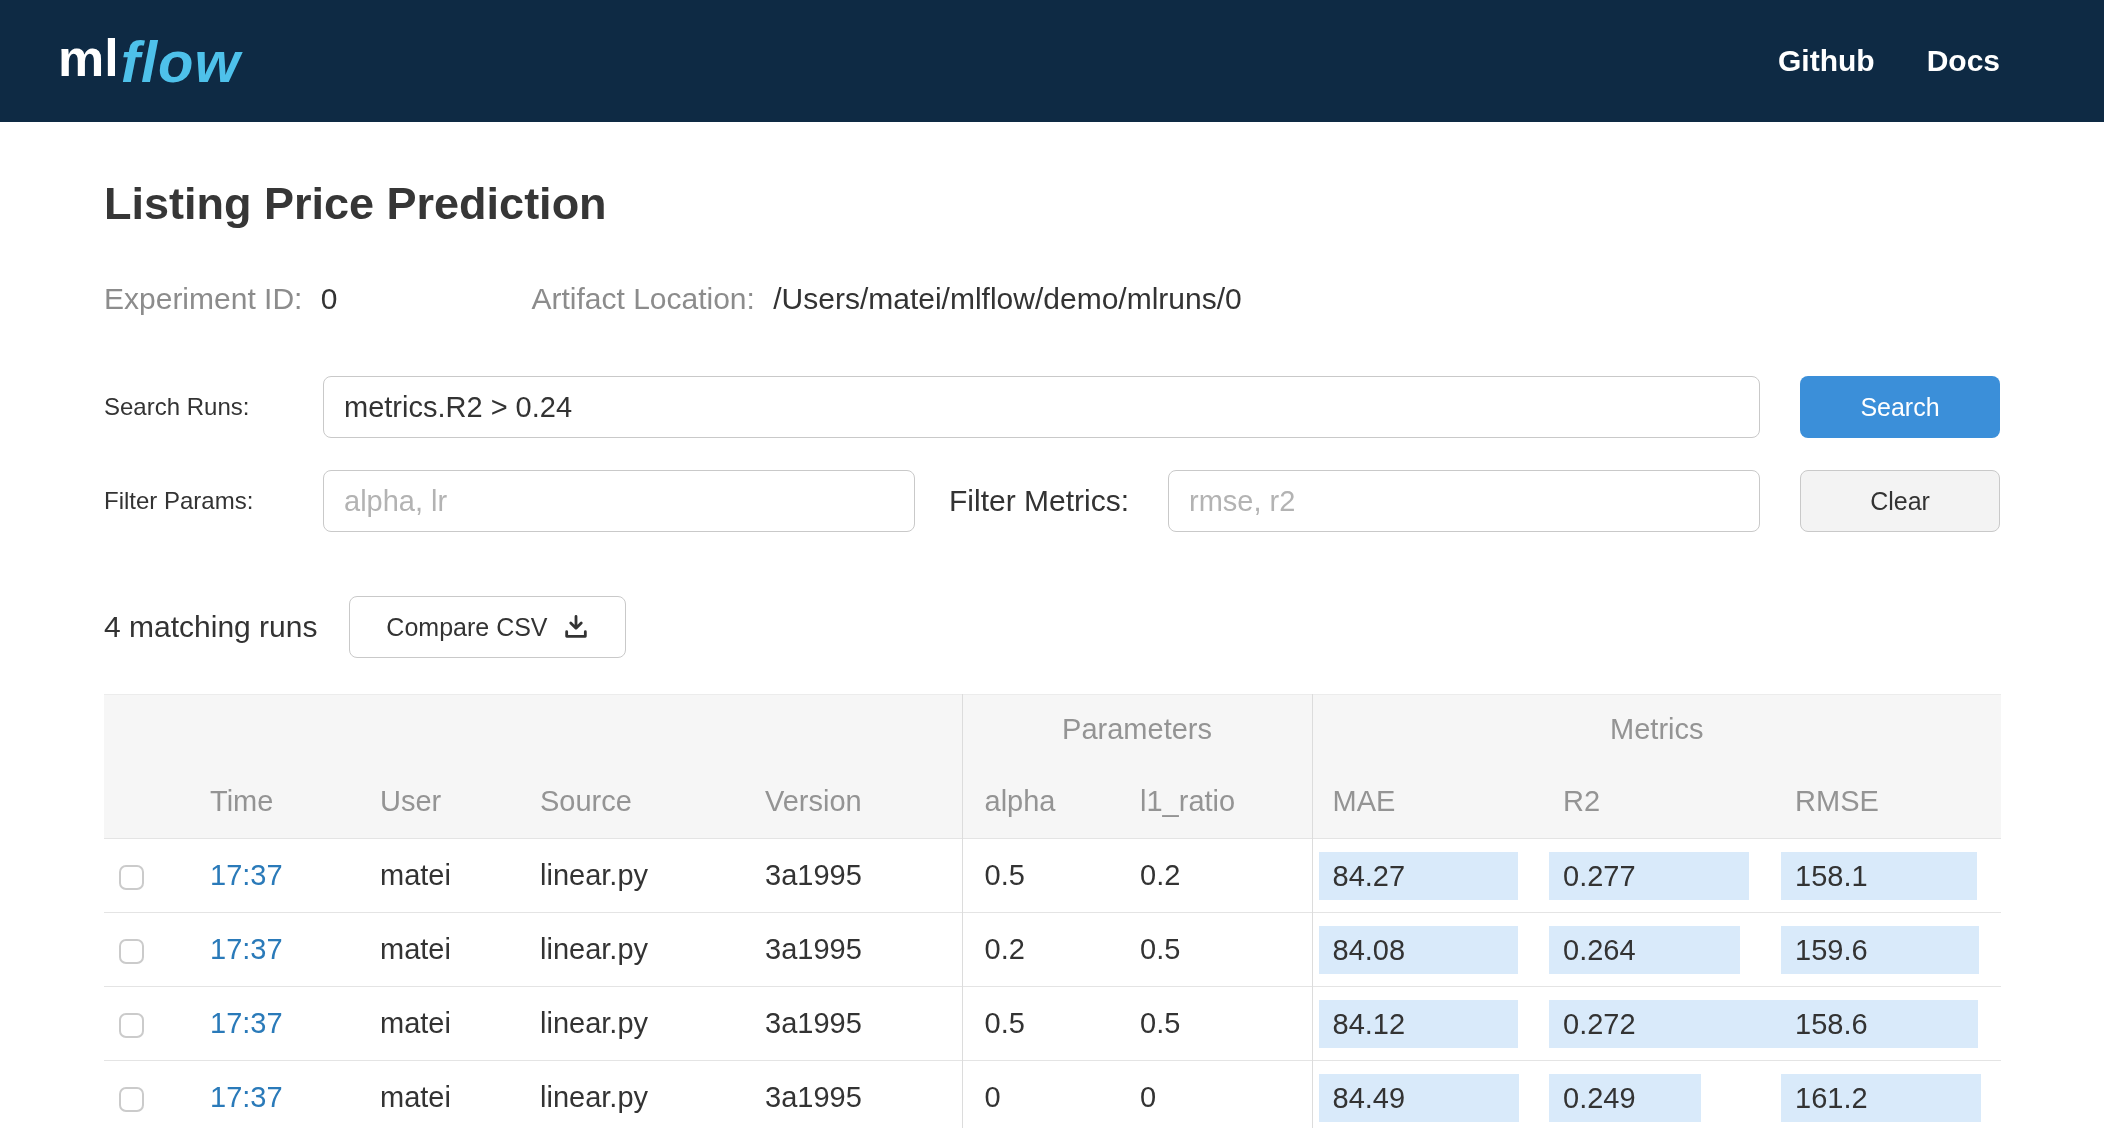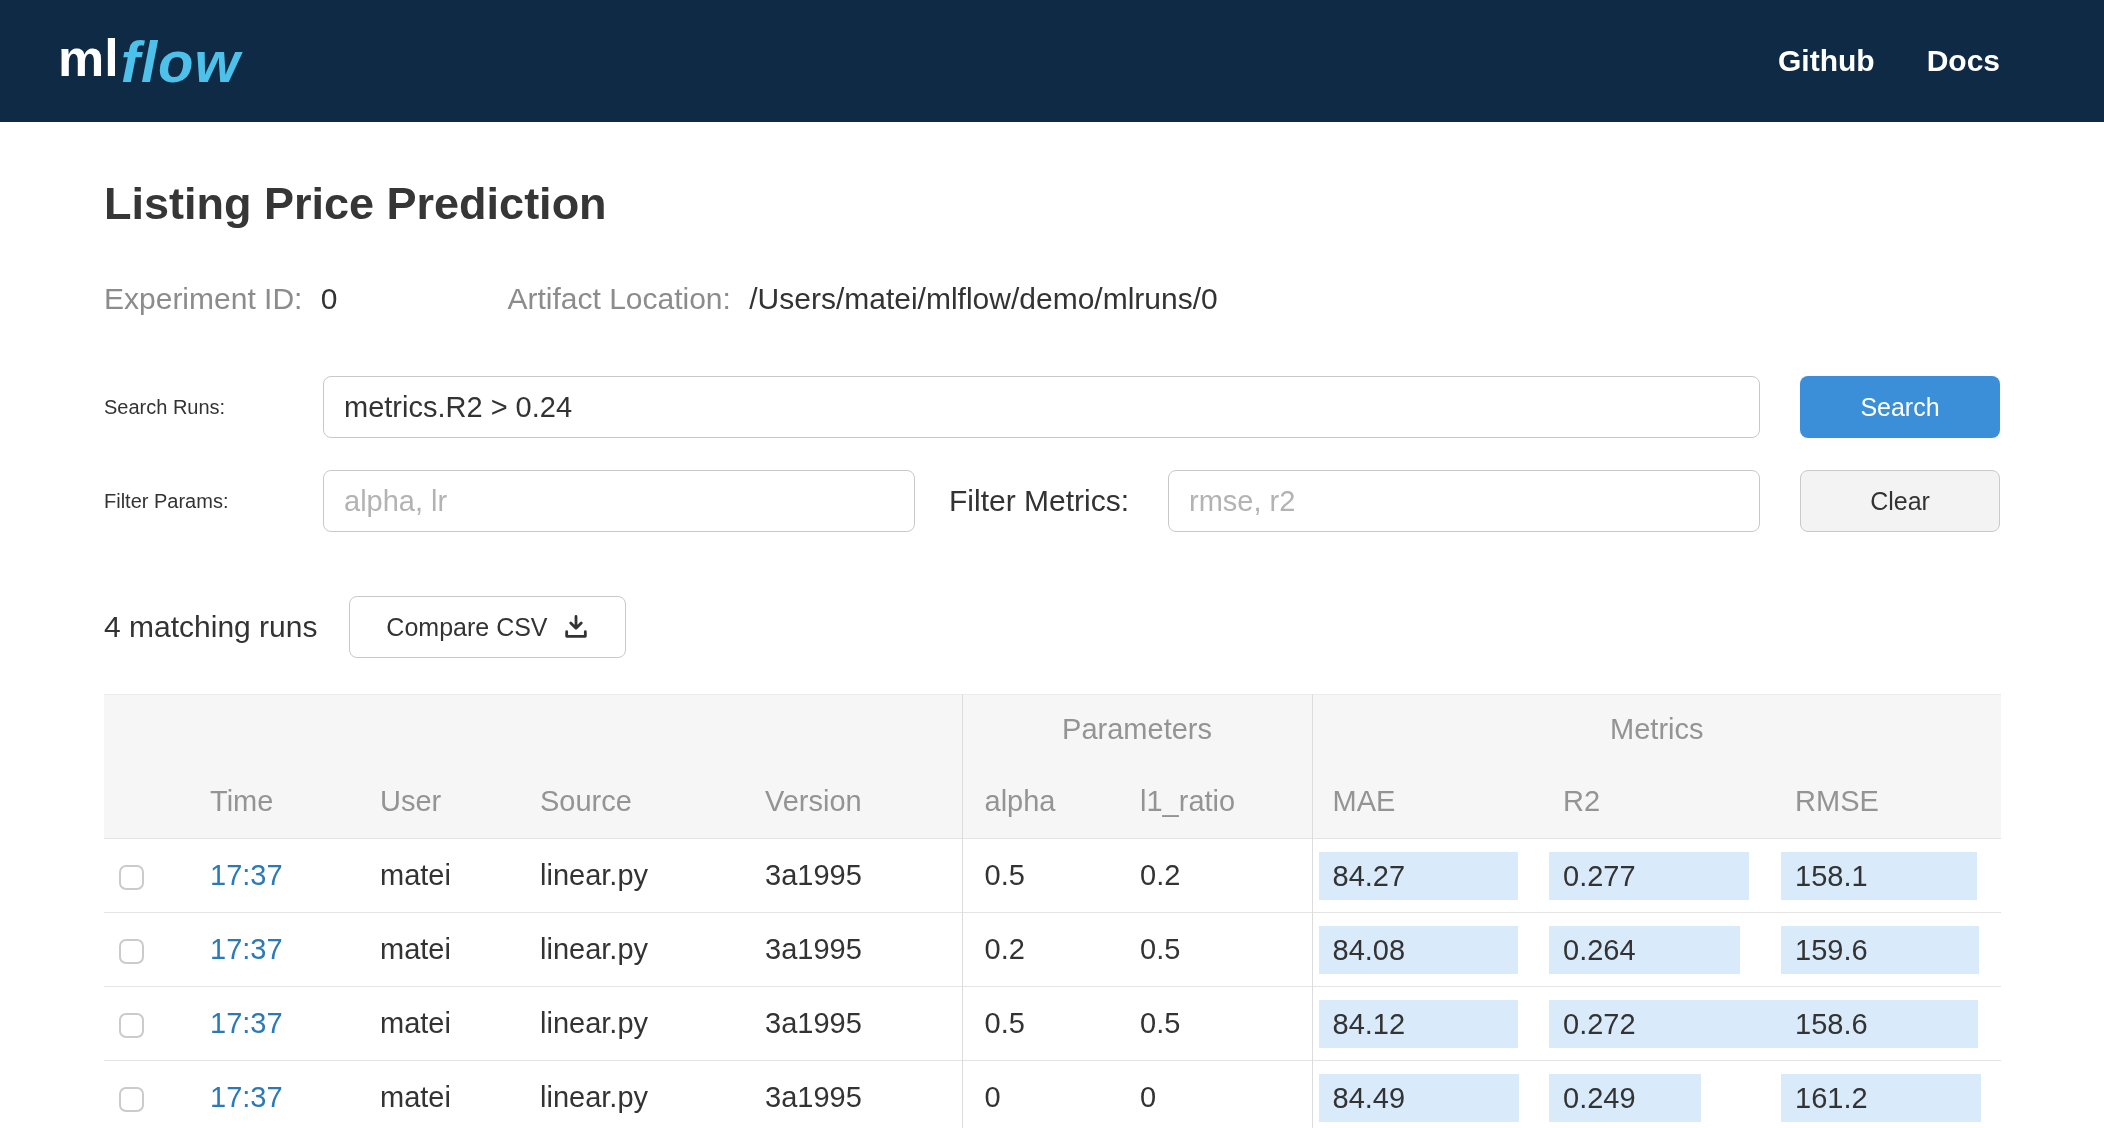--- a/index.html
+++ b/index.html
@@ -17,28 +17,28 @@
   .logo-ml { color: #fff; font-weight: 600; font-size: 52px; }
   .logo-flow {
     color: var(--logo-flow, #4ec1ea); font-style: italic; font-weight: 600;
     font-size: 58px; margin-left: 2px; letter-spacing: 1px;
   }
   nav { margin-left: auto; display: flex; gap: 52px; }
   nav a { color: #fff; font-size: 30px; font-weight: 600; text-decoration: none; cursor: pointer; }
   
   main { padding: 0 104px; }
   h1 { margin-top: 56px; font-size: 45px; font-weight: 700; color: #363636; }
-  .meta-row { margin-top: 52px; display: flex; font-size: 30px; }
+  .meta-row { margin-top: 52px; display: flex; font-size: 30px; gap: 24px; }
   .meta + .meta { margin-left: 170px; }
   .meta-label { color: #8c8c8c; }
   .meta-value { color: #333; margin-left: 10px; }
   
   .form-row { display: flex; align-items: center; margin-top: 32px; }
   .form-row.first { margin-top: 60px; }
-  .field-label { width: 219px; font-size: 20px; color: #333; }
+  .field-label { width: 219px; font-size: 24px; color: #333; }
   .metrics-label { width: 253px; padding-left: 34px; font-size: 30px; color: #333; }
   input.text {
     height: 62px; border: 1px solid #c9c9c9; border-radius: 8px;
     font-size: 29px; padding: 0 20px; color: #333; font-family: inherit; outline: none;
   }
   input.text::placeholder { color: #b3b3b3; }
   .search-input { width: 1437px; }
   .param-input, .metric-input { width: 592px; }
   .btn {
     height: 62px; border-radius: 8px; font-size: 25px; font-family: inherit;

